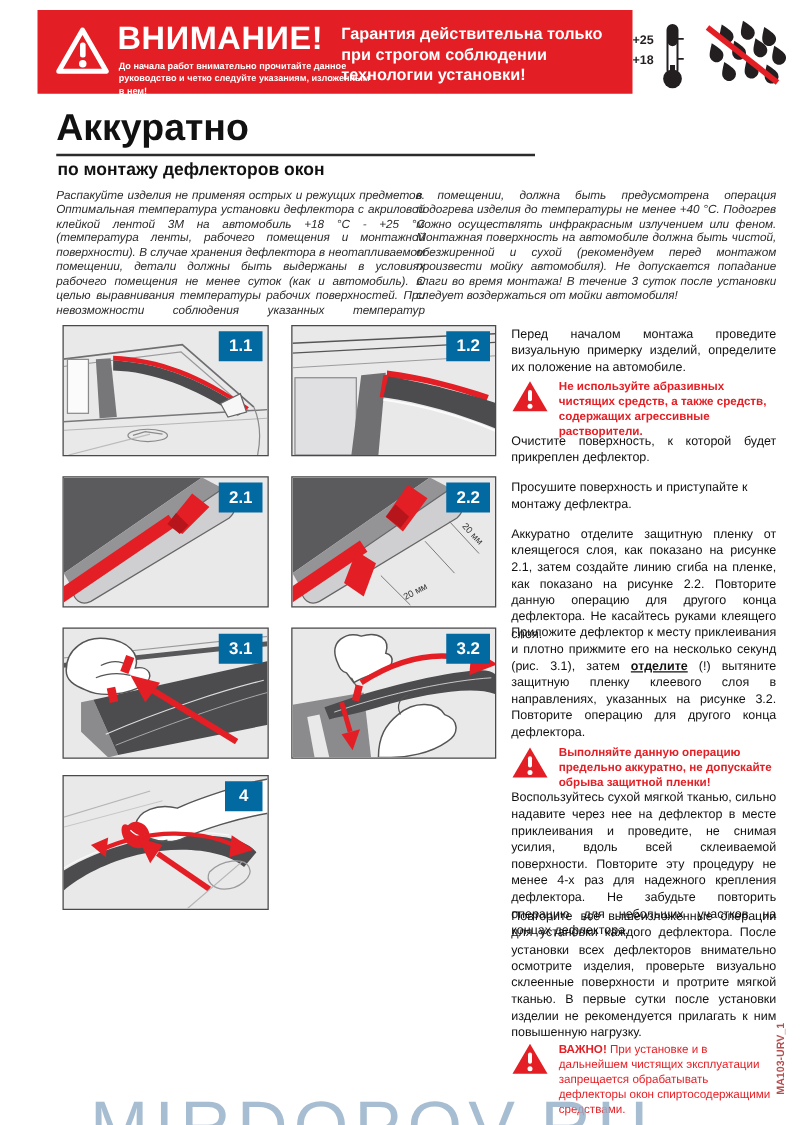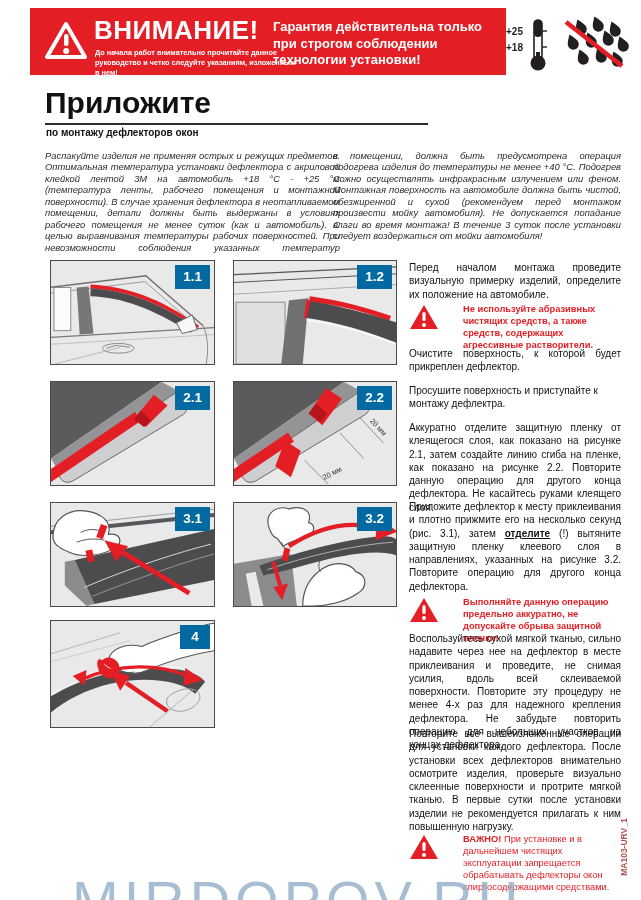--- a/index.html
+++ b/index.html
@@ -7,34 +7,34 @@
         font-family:"Liberation Sans",sans-serif;color:#1a1a1a;}
   .abs{position:absolute;}
   
   .band{position:absolute;left:30px;top:8px;width:476px;height:67px;background:#e31e24;}
   .att-title{position:absolute;left:64px;top:7px;font-size:26px;font-weight:bold;color:#fff;letter-spacing:.5px;}
   .att-sub{position:absolute;left:65px;top:40px;width:205px;font-size:7.3px;line-height:1.35;color:#fff;font-weight:bold;}
   .warranty{position:absolute;left:243px;top:11px;width:228px;font-size:13px;font-weight:bold;color:#fff;line-height:1.28;}
   
   .h-title{position:absolute;left:45px;top:86px;font-size:30px;font-weight:800;color:#111;}
   .h-rule{position:absolute;left:45px;top:123px;width:383px;height:2px;background:#2b2b2b;}
-  .h-sub{position:absolute;left:46px;top:127px;font-size:10px;font-weight:bold;color:#111;}
+  .h-sub{position:absolute;left:46px;top:127px;font-size:14px;font-weight:bold;color:#111;}
   
   .intro{position:absolute;top:150px;font-size:9.4px;font-style:italic;line-height:1.22;
          text-align:justify;color:#2b2b2b;}
   .intro.left{left:45px;width:295px;text-align-last:justify;}
   .intro.right{left:333px;width:288px;}
   
   .panel{position:absolute;background:#e9e9e9;border:1px solid #4a4a4a;box-sizing:border-box;overflow:hidden;}
   .panel svg{position:absolute;left:0;top:0;width:100%;height:100%;}
   .plabel{position:absolute;top:4px;right:4px;background:#0369a1;color:#fff;
           font-size:13.5px;font-weight:bold;line-height:1;padding:5px 8px;min-width:14px;text-align:center;}
   
   .step{position:absolute;left:409px;width:212px;font-size:10px;line-height:1.33;text-align:justify;color:#111;margin:0;}
-  .warn{position:absolute;left:409px;width:212px;display:flex;gap:24px;align-items:flex-start;}
+  .warn{position:absolute;left:409px;width:212px;display:flex;gap:8px;align-items:flex-start;}
   .warn svg{flex:0 0 30px;width:30px;height:27px;margin-top:1px;}
   .warn-text{font-size:9.3px;font-weight:bold;color:#e31e24;line-height:1.3;}
   .warn-text .reg{font-weight:normal;}
   .u{font-weight:bold;text-decoration:underline;}
   
   .watermark{position:absolute;left:72px;top:868px;font-size:56px;font-weight:normal;
              color:rgba(152,178,202,.85);letter-spacing:5px;white-space:nowrap;z-index:9;}
   .doccode{position:absolute;left:578px;top:842px;width:92px;text-align:center;
            transform:rotate(-90deg);font-size:8.5px;font-weight:bold;color:#b64f4f;z-index:8;}
 </style>
@@ -77,21 +77,21 @@
       <use href="#drop" transform="translate(30,23) rotate(-22)"></use>
       <use href="#drop" transform="translate(47,21) rotate(-22)"></use>
       <use href="#drop" transform="translate(62,27) rotate(-22)"></use>
       <use href="#drop" transform="translate(22,40) rotate(-22)"></use>
       <use href="#drop" transform="translate(40,38) rotate(-22)"></use>
       <use href="#drop" transform="translate(56,42) rotate(-22)"></use>
     </g>
     <line x1="6" y1="6" x2="62" y2="50" stroke="#e31e24" stroke-width="4.5"></line>
   </svg>
 
-  <div class="h-title">Приложите</div>
+  <div class="h-title">Аккуратно</div>
   <div class="h-rule"></div>
   <div class="h-sub">по монтажу дефлекторов окон</div>
 
   <div class="intro left">Распакуйте изделия не применяя острых и режущих предметов. Оптимальная температура установки дефлектора с акриловой клейкой лентой 3М на автомобиль +18 °С - +25 °С (температура ленты, рабочего помещения и монтажной поверхности). В случае хранения дефлектора в неотапливаемом помещении, детали должны быть выдержаны в условиях рабочего помещения не менее суток (как и автомобиль). С целью выравнивания температуры рабочих поверхностей. При невозможности соблюдения указанных температур</div>
   <div class="intro right">в помещении, должна быть предусмотрена операция подогрева изделия до температуры не менее +40 °С. Подогрев можно осуществлять инфракрасным излучением или феном. Монтажная поверхность на автомобиле должна быть чистой, обезжиренной и сухой (рекомендуем перед монтажом произвести мойку автомобиля). Не допускается попадание влаги во время монтажа! В течение 3 суток после установки следует воздержаться от мойки автомобиля!</div>
 
   <div class="panel" style="left:50px;top:260px;width:165px;height:105px">
     <svg viewBox="0 0 165 105" preserveAspectRatio="none">
       <path d="M-2,27 L96,15 L154,66" fill="none" stroke="#6f6f72" stroke-width="1.4"></path>
       <path d="M-2,33 L95,21 L150,69" fill="none" stroke="#9a9a9d" stroke-width="1"></path>

